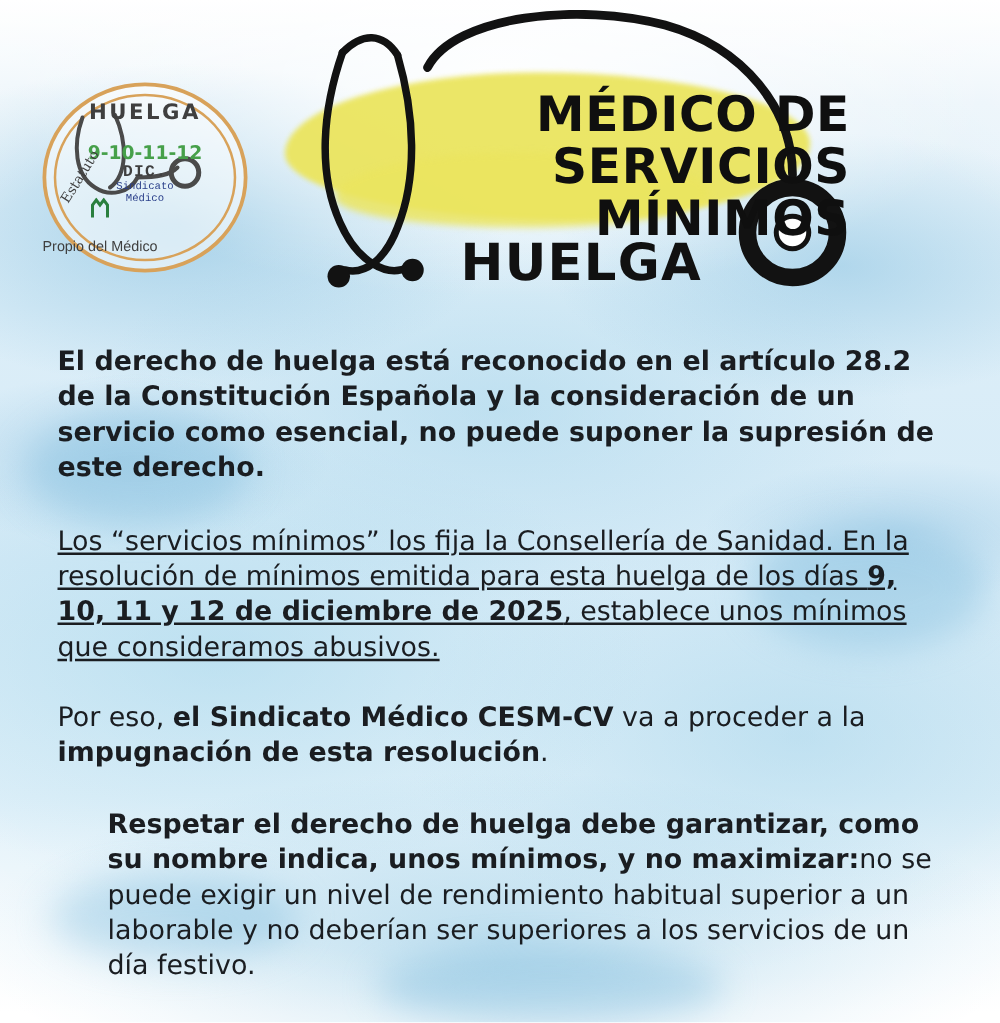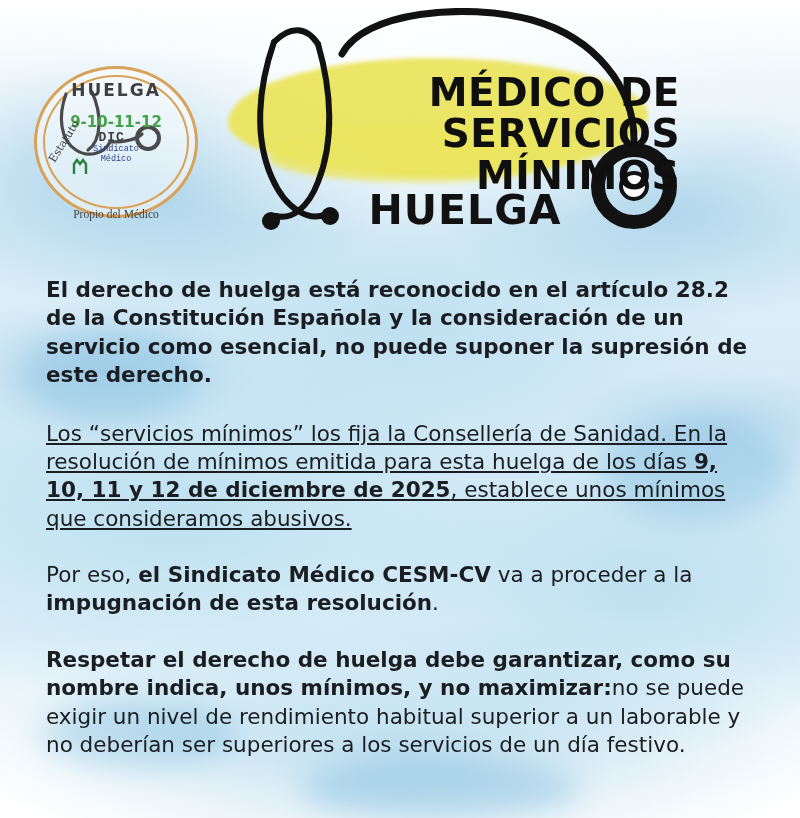--- a/index.html
+++ b/index.html
@@ -177,25 +177,23 @@
     text-align: center;
     font-family: Liberation Mono, monospace;
     font-size: 8.5px;
     color: #2a3f8a;
     line-height: 1.2;
   }
   .seal-bottom {
     position: absolute;
     left: 0; top: 126px;
     width: 164px;
-    text-align: center;
-    font-family: Liberation Serif, serif;
+    font-family: Liberation Sans, sans-serif;
     font-size: 11.5px;
     color: #3f3f3f;
-    margin-top: 16px;
   }
   .seal-left-arc {
     position: absolute;
     left: 12px; top: 92px;
     font-family: "DejaVu Serif", serif;
     font-size: 11px;
     color: #3f3f3f;
     transform: rotate(-58deg);
     transform-origin: left top;
     white-space: nowrap;
@@ -222,21 +220,21 @@
     font-family: "DejaVu Sans", sans-serif;
     font-size: 21.5px;
     line-height: 1.32;
     margin: 0 0 21px 0;
     color: #1a1d21;
   }
   .p b { font-weight: bold; }
   .p-1 { font-size: 21.5px; font-weight: bold; margin-bottom: 30px; }
   .p-2 { margin-bottom: 28px; text-decoration: underline; }
   .p-3 { margin-bottom: 28px; }
-  .p-4 { margin-bottom: 0; }
+  .p-4 { margin-bottom: 0; margin-left: 40px; }
 </style>
 </head>
 <body>
 
 <div id="poster">
 
   <div class="wash"></div>
 
   <div class="splotch" style="left:20px;  top:330px; width:180px; height:90px;  background:#8fc5e2;"></div>
   <div class="splotch" style="left:600px; top:420px; width:190px; height:100px; background:#8fc5e2;"></div>

